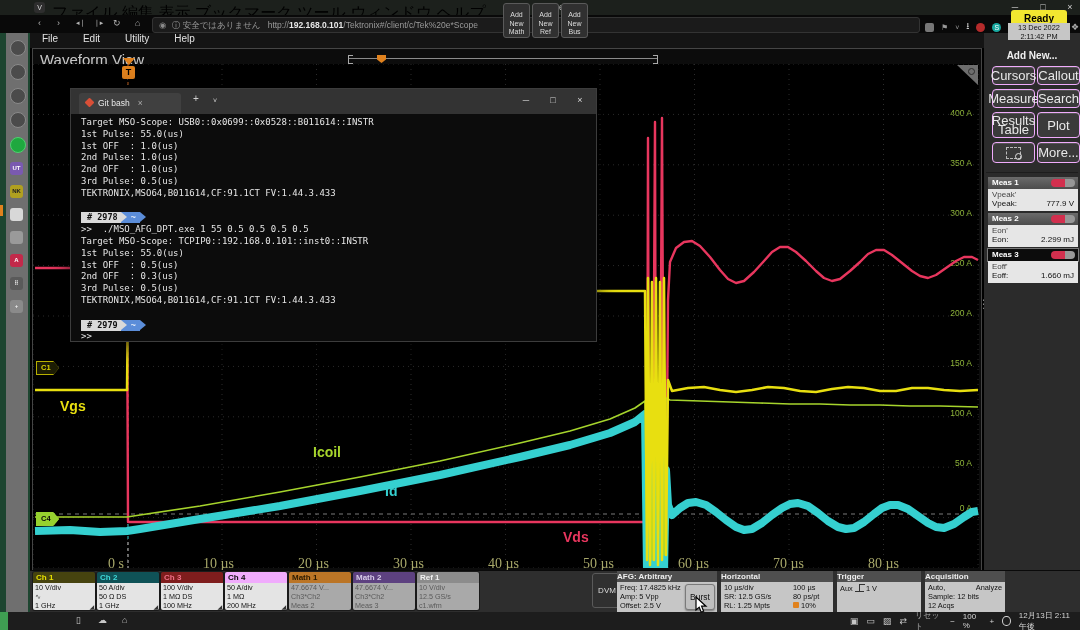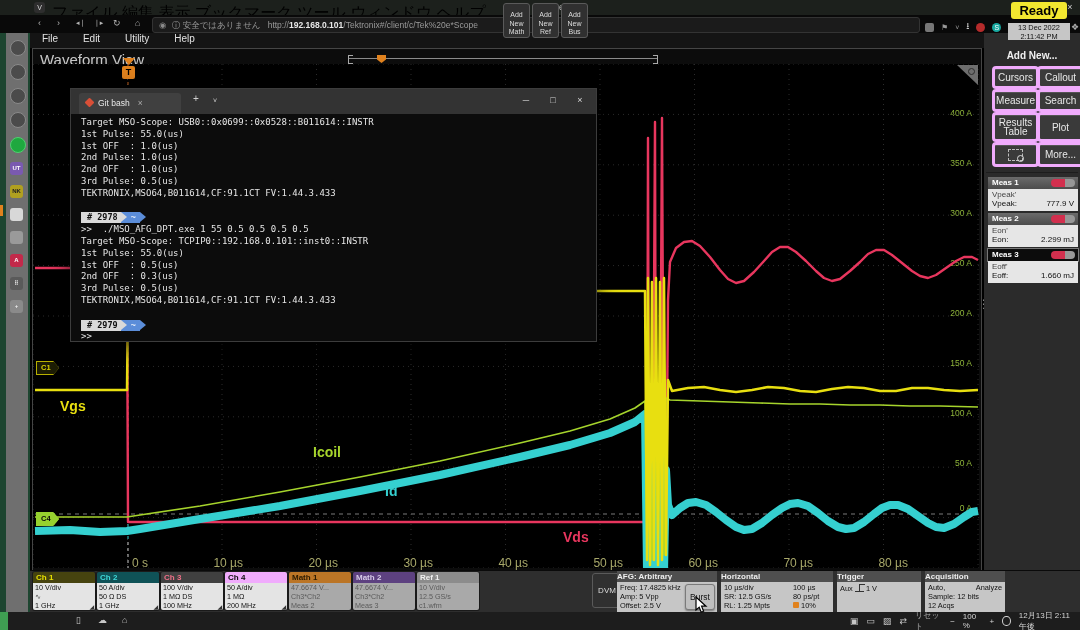--- a/index.html
+++ b/index.html
@@ -28,21 +28,21 @@
     text-align:center;line-height:13px;}
   #orangemark{left:0;top:205px;width:3px;height:11px;background:#e0821e;}
   
   #scopebar{left:30px;top:33px;width:1050px;height:15px;background:#141414;color:#e2e2e2;font-size:10px;}
   #scopebar .mi{display:inline-block;margin-right:22px;}
   #wvframe{left:32px;top:48px;width:948px;height:521px;border:1px solid #454545;background:#0c0c0c;}
   #wvlabel{left:40px;top:51px;font-size:15px;color:#c8c8c8;}
   #graticule{left:33px;top:64px;width:946px;height:504px;background:#000;overflow:hidden;}
   #traces{position:absolute;left:33px;top:64px;width:946px;height:504px;}
   .axlab{color:#8fb63a;font-size:8.5px;width:40px;text-align:right;}
-  .tlab{color:#a8a86a;font-size:12px;width:40px;text-align:right;}
+  .tlab{color:#a8a86a;font-size:14px;width:40px;text-align:left;font-family:Liberation Serif, serif;}
   .trlabel{font-size:14px;font-weight:bold;}
   .chmark{width:23px;height:14px;clip-path:polygon(0 0,75% 0,100% 50%,75% 100%,0 100%);}
   .chmark .inner{position:absolute;left:1px;top:1px;width:21px;height:12px;
     clip-path:polygon(0 0,75% 0,100% 50%,75% 100%,0 100%);font-size:7.5px;font-weight:bold;
     text-align:left;padding-left:4px;line-height:12px;}
   #ovbar{left:348px;top:55px;width:310px;height:8px;}
   #ovline{position:absolute;left:0;top:3px;width:310px;height:1px;background:#8a8a8a;}
   .ovbr{position:absolute;top:0;width:4px;height:7px;border-top:1px solid #aaa;border-bottom:1px solid #aaa;}
   #ovmark{position:absolute;left:29px;top:0;width:9px;height:8px;background:#e0821e;
     clip-path:polygon(0 0,100% 0,100% 55%,50% 100%,0 55%);}
@@ -50,53 +50,53 @@
     border-right:6px solid transparent;border-top:7px solid #e0821e;}
   #trigsq{left:122px;top:66px;width:13px;height:13px;background:#e0821e;border-radius:2px;
     color:#000;font-size:9px;font-weight:bold;text-align:center;line-height:13px;}
   #cornerzoom{left:957px;top:65px;width:21px;height:20px;background:#6e6e6e;
     clip-path:polygon(0 0,100% 0,100% 100%);}
   #cornerzoom .lens{position:absolute;left:11px;top:3px;width:5px;height:5px;border:1.5px solid #2e2e2e;border-radius:50%;}
   #scrolldots{left:978px;top:297px;color:#c8c8c8;font-size:12px;}
   
   #sidebar{left:984px;top:33px;width:96px;height:537px;background:#2b2b2b;}
   #sbtitle{left:984px;top:50px;width:96px;text-align:center;color:#f0f0f0;font-size:10px;font-weight:bold;}
-  .sbtn{background:#3a3a3a;border:3px solid #f0abfc;border-radius:4px;color:#e8e8e8;font-size:10px;
+  .sbtn{background:#3a3a3a;border:1px solid #f0abfc;border-radius:4px;color:#e8e8e8;font-size:13px;
     text-align:center;display:flex;align-items:center;justify-content:center;line-height:9px;
     box-shadow:inset 0 1px 0 #555;}
   .sep{background:#1d1d1d;height:1px;}
   .measbadge-h{width:90px;height:12px;background:linear-gradient(#6b6b6b,#4c4c4c);color:#fff;
     font-size:8px;font-weight:bold;line-height:12px;padding-left:4px;box-sizing:border-box;}
   .measbadge-b{width:90px;background:#e6e6e6;color:#222;font-size:8px;padding:1px 4px;box-sizing:border-box;}
   .measbadge-b .row2{display:flex;justify-content:space-between;color:#111;}
   .measpill{position:absolute;right:3px;top:2px;width:24px;height:8px;border-radius:4px;overflow:hidden;display:flex;}
   .mp-red{width:14px;background:#d22f4e;}
   .mp-gray{width:10px;background:#979797;}
   
   #botbar{left:30px;top:570px;width:1050px;height:42px;background:#2e2e2e;border-top:1px solid #0a0a0a;}
   .chb{top:2px;width:62px;height:38px;border-radius:2px;overflow:hidden;box-shadow:0 0 0 1px #1a1a1a;}
   .chb .hd{height:11px;font-size:8px;font-weight:bold;padding-left:3px;line-height:11px;}
   .chb .bd{height:27px;background:#e4e4e4;color:#111;font-size:7.2px;line-height:8.9px;padding:1px 2px;position:relative;}
   .chb .bd.dis{background:#a9a9a9;color:#5a5a5a;}
   .corner{position:absolute;right:1px;bottom:0;font-size:6px;color:#333;}
   .hd.ch1{background:#46430f;color:#e8e000;} .hd.ch2{background:#0f5257;color:#3fd9d9;}
-  .hd.ch3{background:#404040;color:#f07088;} .hd.ch4{background:#f0abfc;color:#0a0a0a;}
+  .hd.ch3{background:#7f1d1d;color:#f07088;} .hd.ch4{background:#f0abfc;color:#0a0a0a;}
   .hd.m1{background:#bb7526;color:#2a1a00;} .hd.m2{background:#5d4180;color:#d8cce8;}
   .hd.rf{background:#8c8c8c;color:#f0f0f0;}
   .addbtn{top:3px;width:27px;height:35px;background:#303030;border:1px solid #5a5a5a;border-radius:3px;
     color:#ddd;font-size:7px;text-align:center;white-space:pre-line;line-height:8.5px;box-sizing:border-box;padding-top:7px;}
   #dvm{top:3px;width:30px;height:35px;background:#303030;border:1px solid #5a5a5a;border-radius:3px;
     color:#ddd;font-size:8px;text-align:center;line-height:33px;box-sizing:border-box;}
   .panel{top:1px;height:40px;}
   .panel .phd{height:11px;background:#4f4f4f;color:#eee;font-size:8px;font-weight:bold;padding-left:0;line-height:11px;}
   .panel .pbd{height:29px;background:#c6c6c6;color:#111;font-size:7.4px;line-height:9.2px;padding:1px 3px;position:relative;}
   #burst{position:absolute;right:2px;top:2px;width:28px;height:24px;background:#bfbfbf;border:1px solid #7a7a7a;
     border-radius:3px;font-size:8.5px;color:#111;text-align:center;line-height:24px;box-shadow:0 1px 2px rgba(0,0,0,.4);}
-  #ready{top:2px;width:56px;height:17px;background:#f2e730;border-radius:3px;color:#000;font-weight:bold;
-    font-size:13px;text-align:center;line-height:17px;}
+  #ready{top:10px;width:56px;height:17px;background:#f2e730;border-radius:3px;color:#000;font-weight:bold;
+    font-size:10px;text-align:center;line-height:17px;}
   #datebox{top:23px;width:62px;height:17px;background:#c6c6c6;color:#111;font-size:7.4px;text-align:center;line-height:8.5px;padding-top:1px;box-sizing:border-box;}
   .tstep{display:inline-block;width:9px;height:7px;border-bottom:1px solid #333;border-right:0;position:relative;top:1px;}
   .tstep:before{content:"";position:absolute;left:4px;top:0;width:5px;height:7px;border-left:1px solid #333;border-top:1px solid #333;}
   .orangesq{display:inline-block;width:6px;height:6px;background:#e0821e;border-radius:1px;}
   
   #term{left:70px;top:88px;width:527px;height:254px;background:#0c0c0c;box-shadow:0 6px 20px rgba(0,0,0,.7);
     border:1px solid #3c3c3c;box-sizing:border-box;}
   #termbar{position:absolute;left:0;top:0;width:100%;height:25px;background:#333333;}
   #termtab{position:absolute;left:8px;top:4px;width:102px;height:21px;background:#404040;border-radius:3px 3px 0 0;
     color:#e8e8e8;font-size:8.5px;line-height:21px;}

